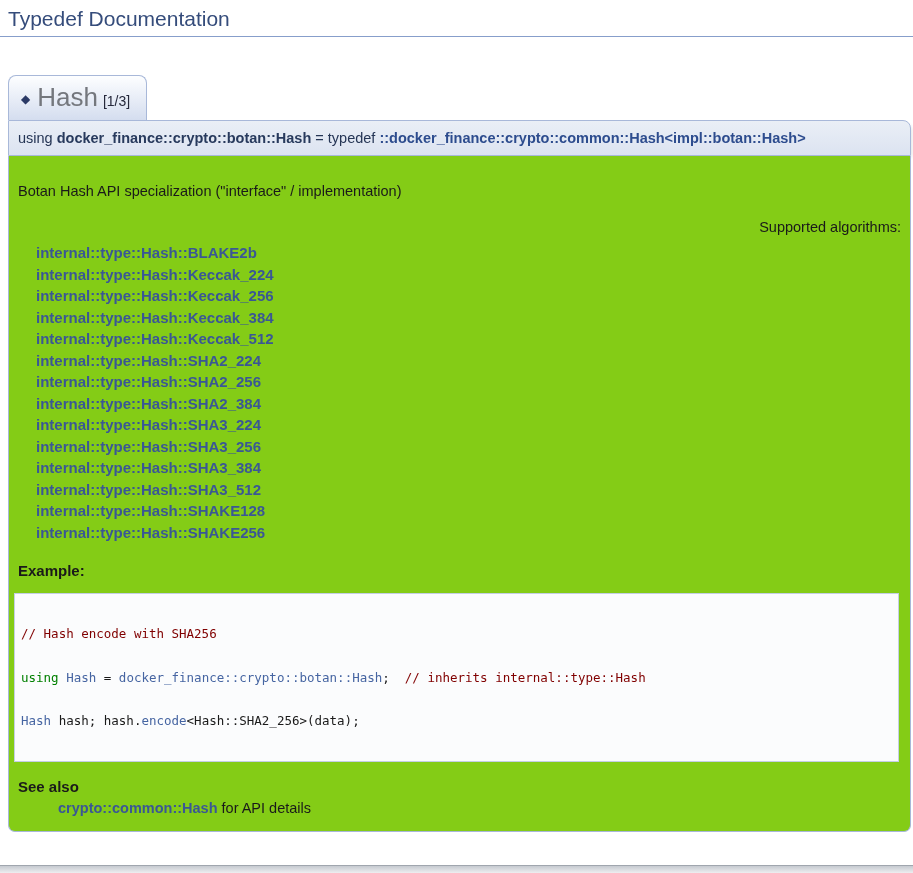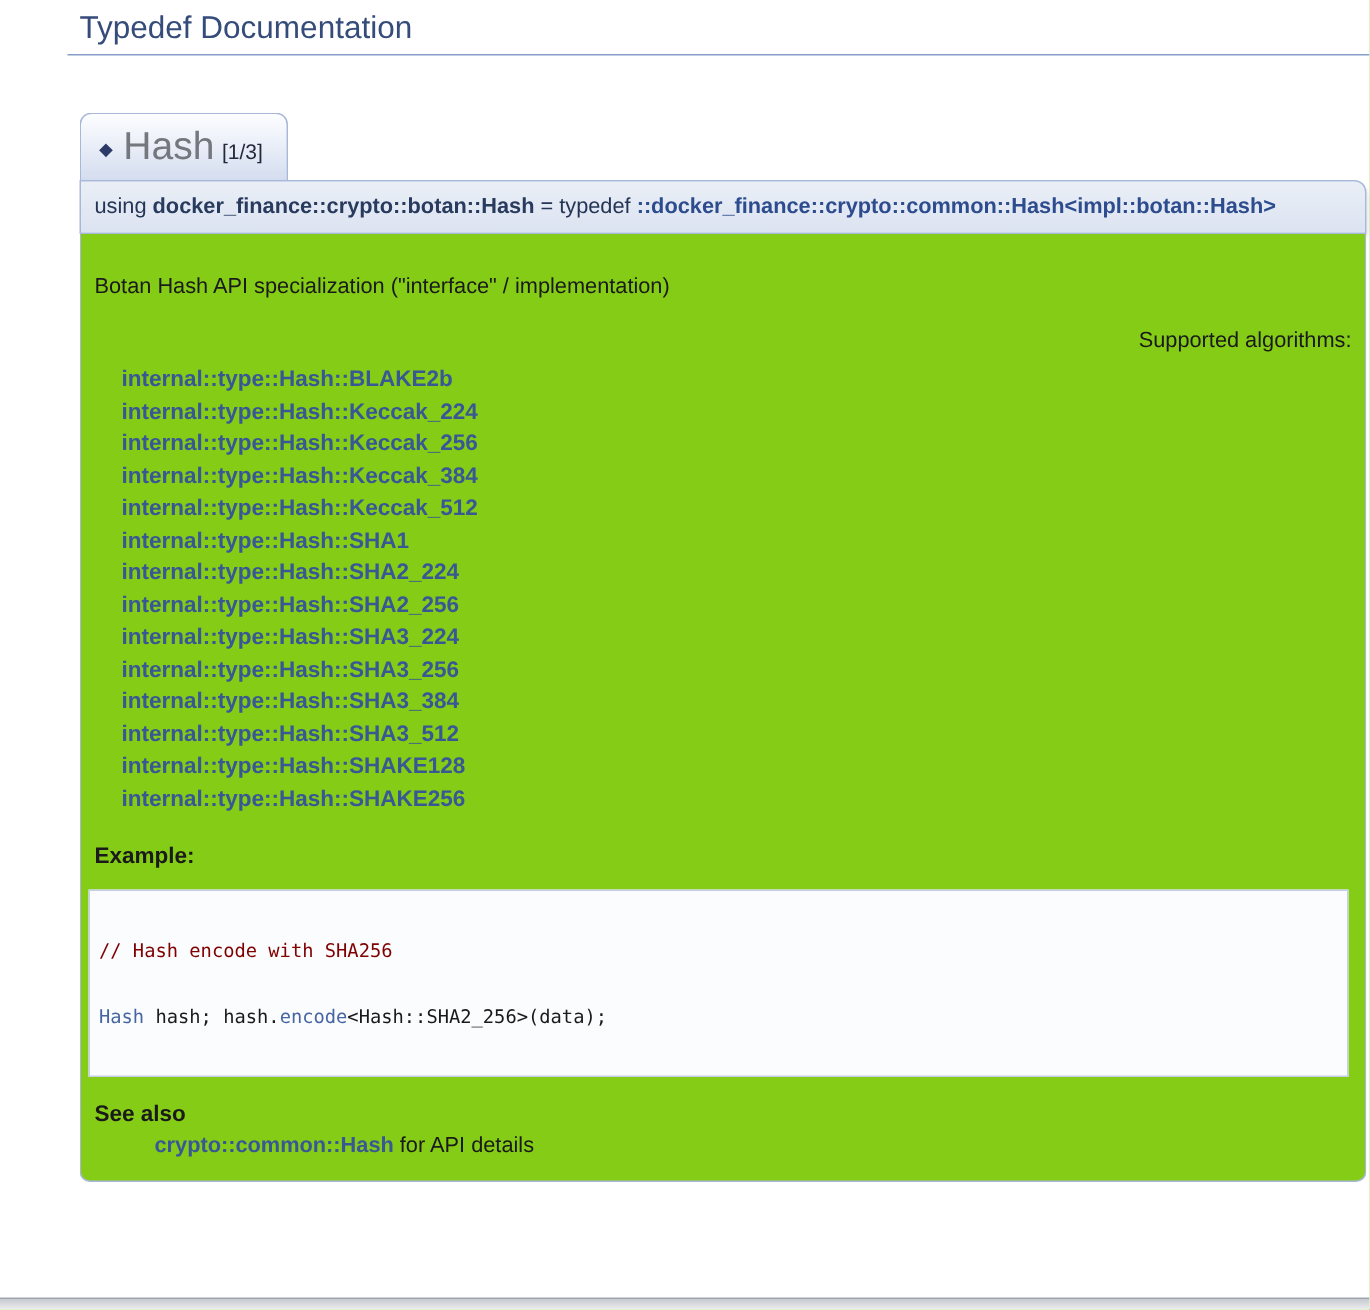--- a/index.html
+++ b/index.html
@@ -3,21 +3,21 @@
 <meta charset="utf-8">
 <style>
   * { margin: 0; padding: 0; box-sizing: border-box; }
   html, body { background: #ffffff; }
   body {
     width: 913px; height: 873px;
     font-family: "Liberation Sans", sans-serif;
     color: var(--text, #1a1a1a);
     overflow: hidden;
   }
-  .page { position: relative; width: 913px; height: 873px; padding-left: 45px; }
+  .page { position: relative; width: 913px; height: 873px; }
 
   h2.groupheader {
     font-size: 21px; font-weight: 500;
     color: var(--heading, #354C7B);
     padding: 7px 8px 5px 8px;
     border-bottom: 1px solid var(--underline, #879ECB);
   }
 
   .memtitle {
     display: inline-block;
@@ -112,35 +112,36 @@
       <p class="desc">Botan Hash API specialization ("interface" / implementation)</p>
 
       <p class="supported">Supported algorithms:</p>
 
       <div class="algo-list">
           <a class="el algo">internal::type::Hash::BLAKE2b</a>
           <a class="el algo">internal::type::Hash::Keccak_224</a>
           <a class="el algo">internal::type::Hash::Keccak_256</a>
           <a class="el algo">internal::type::Hash::Keccak_384</a>
           <a class="el algo">internal::type::Hash::Keccak_512</a>
-          <a class="el algo">internal::type::Hash::SHA1</a>
           <a class="el algo">internal::type::Hash::SHA2_224</a>
           <a class="el algo">internal::type::Hash::SHA2_256</a>
+          <a class="el algo">internal::type::Hash::SHA2_384</a>
           <a class="el algo">internal::type::Hash::SHA3_224</a>
           <a class="el algo">internal::type::Hash::SHA3_256</a>
           <a class="el algo">internal::type::Hash::SHA3_384</a>
           <a class="el algo">internal::type::Hash::SHA3_512</a>
           <a class="el algo">internal::type::Hash::SHAKE128</a>
           <a class="el algo">internal::type::Hash::SHAKE256</a>
         </div>
 
       <p class="example">Example:</p>
 
       <div class="fragment">
         <div class="line"><span class="comment">// Hash encode with SHA256</span></div>
+        <div class="line"><span class="keyword">using</span><span> </span><span class="code-link">Hash</span><span> = </span><span class="code-link">docker_finance::crypto::botan::Hash</span><span>;  </span><span class="comment">// inherits internal::type::Hash</span></div>
         <div class="line"><span class="code-link">Hash</span><span> hash; hash.</span><span class="code-link">encode</span><span>&lt;Hash::SHA2_256&gt;(data);</span></div>
       </div>
 
       <dl class="section see">
         <dt>See also</dt>
         <dd><a class="el">crypto::common::Hash</a><span> for API details</span></dd>
       </dl>
 
     </div>
   </div>

